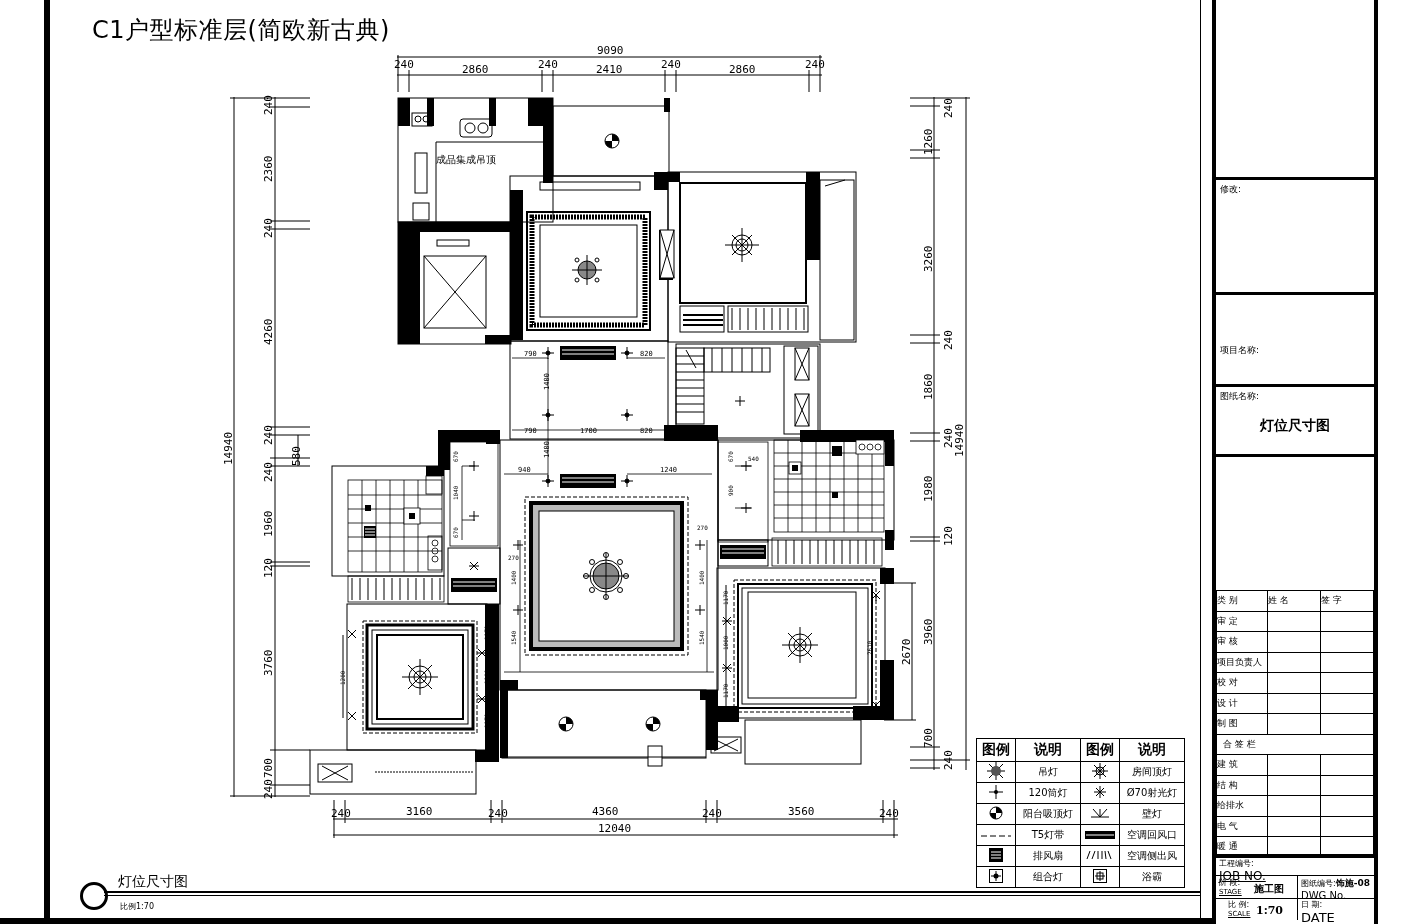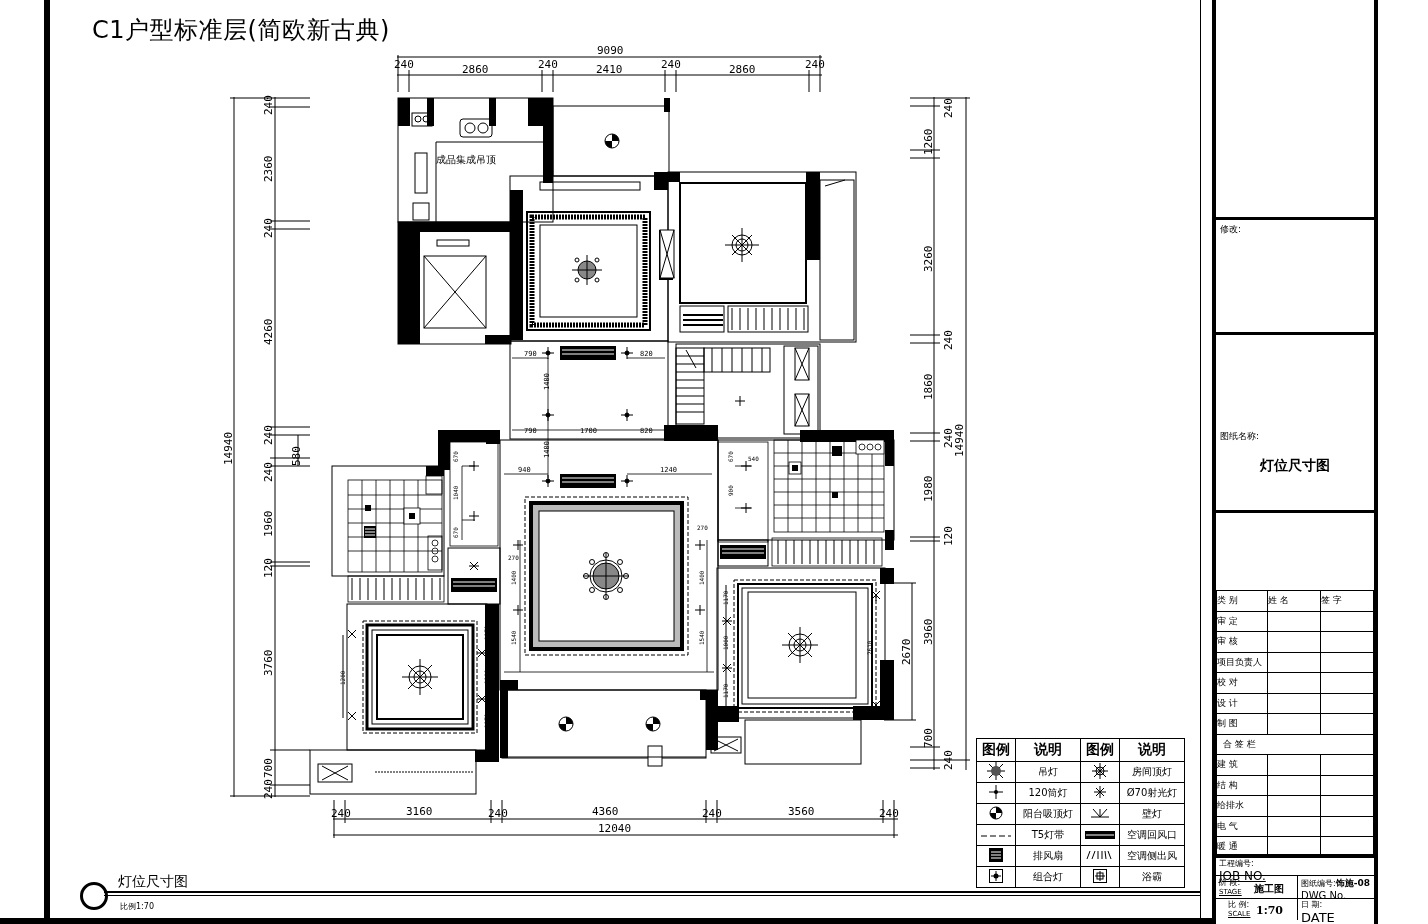--- a/index.html
+++ b/index.html
@@ -3,21 +3,21 @@
 <meta charset="utf-8">
 <style>
   html,body{margin:0;padding:0;background:#fff;}
   body{width:1428px;height:924px;position:relative;overflow:hidden;font-family:"DejaVu Sans",sans-serif;color:#000;}
   .abs{position:absolute;}
   .title{left:92px;top:14px;font-size:24px;letter-spacing:0.5px;font-family:"DejaVu Sans",sans-serif;}
   .frame-l1{left:44px;top:0;width:2px;height:924px;background:#000;}
   .frame-l2{left:46px;top:0;width:4px;height:924px;background:#000;}
   .frame-r{left:1200px;top:0;width:1px;height:924px;background:#000;}
   .tb{left:1212px;top:0;width:166px;height:924px;border-left:4px solid #000;border-right:4px solid #000;box-sizing:border-box;}
-  .tb-cell{position:absolute;left:0;width:100%;border-bottom:3px solid #000;box-sizing:border-box;font-size:9px;padding:3px 4px;margin-top:40px;}
+  .tb-cell{position:absolute;left:0;width:100%;border-bottom:3px solid #000;box-sizing:border-box;font-size:9px;padding:3px 4px;}
   .tb-big{position:absolute;left:0;width:100%;text-align:center;font-size:14px;font-weight:bold;}
   .tb-table{position:absolute;left:0;top:590px;width:100%;border-collapse:collapse;font-size:9px;}
   .tb-table td{border:1px solid #000;height:19.5px;text-align:left;padding:0;}
   .tb-bottom{position:absolute;left:0;width:100%;font-size:8px;}
   .legend{left:976px;top:738px;border-collapse:collapse;font-size:10px;}
   .legend td{border:1px solid #000;height:20px;text-align:center;padding:0 4px;}
   .legend th{border:1px solid #000;height:20px;font-size:14px;font-weight:bold;}
   .footer-title{left:118px;top:873px;font-size:14px;}
   .footer-scale{left:120px;top:901px;font-size:8px;}
   .footer-circle{left:80px;top:882px;width:22px;height:22px;border:3px solid #000;border-radius:50%;}
@@ -816,21 +816,22 @@
 
 <div class="abs footer-circle"></div>
 <div class="abs footer-line1"></div>
 <div class="abs footer-line2"></div>
 <div class="abs footer-title">灯位尺寸图</div>
 <div class="abs footer-scale">比例1:70</div>
 
 <div class="abs tb">
   <div class="tb-cell" style="top:0;height:180px;"></div>
   <div class="tb-cell" style="top:180px;height:115px;"><span>修改:</span></div>
-  <div class="tb-cell" style="top:387px;height:86px;">
+  <div class="tb-cell" style="top:341px;height:46px;"><span>项目名称:</span></div>
+  <div class="tb-cell" style="top:387px;height:70px;">
     <span>图纸名称:</span>
     <div class="tb-big" style="top:30px;">灯位尺寸图</div>
   </div>
 
   <table class="tb-table">
     <tbody>
         <tr>
       <td style="width:50px">类 别</td>
       <td style="width:52px">姓 名</td>
       <td>签 字</td>

